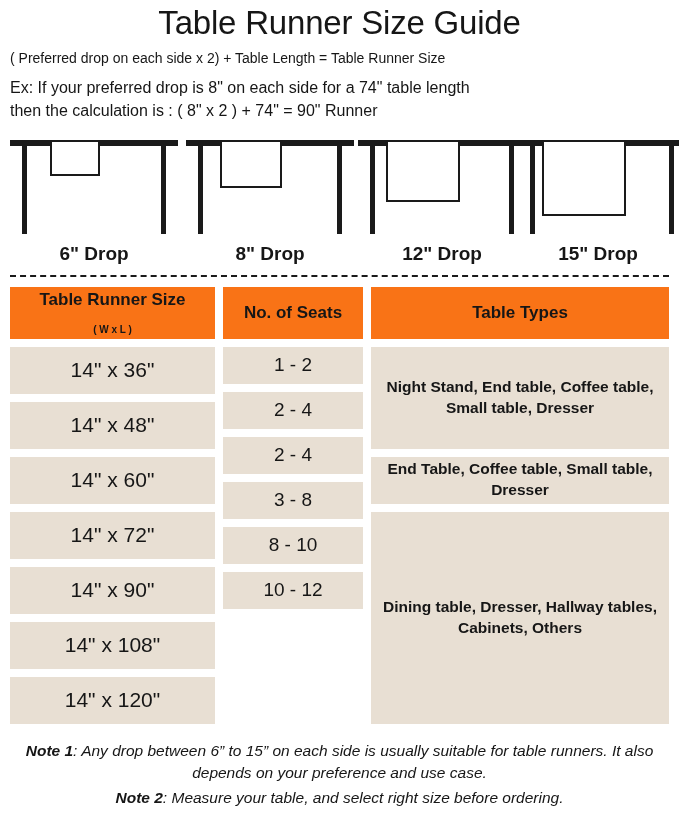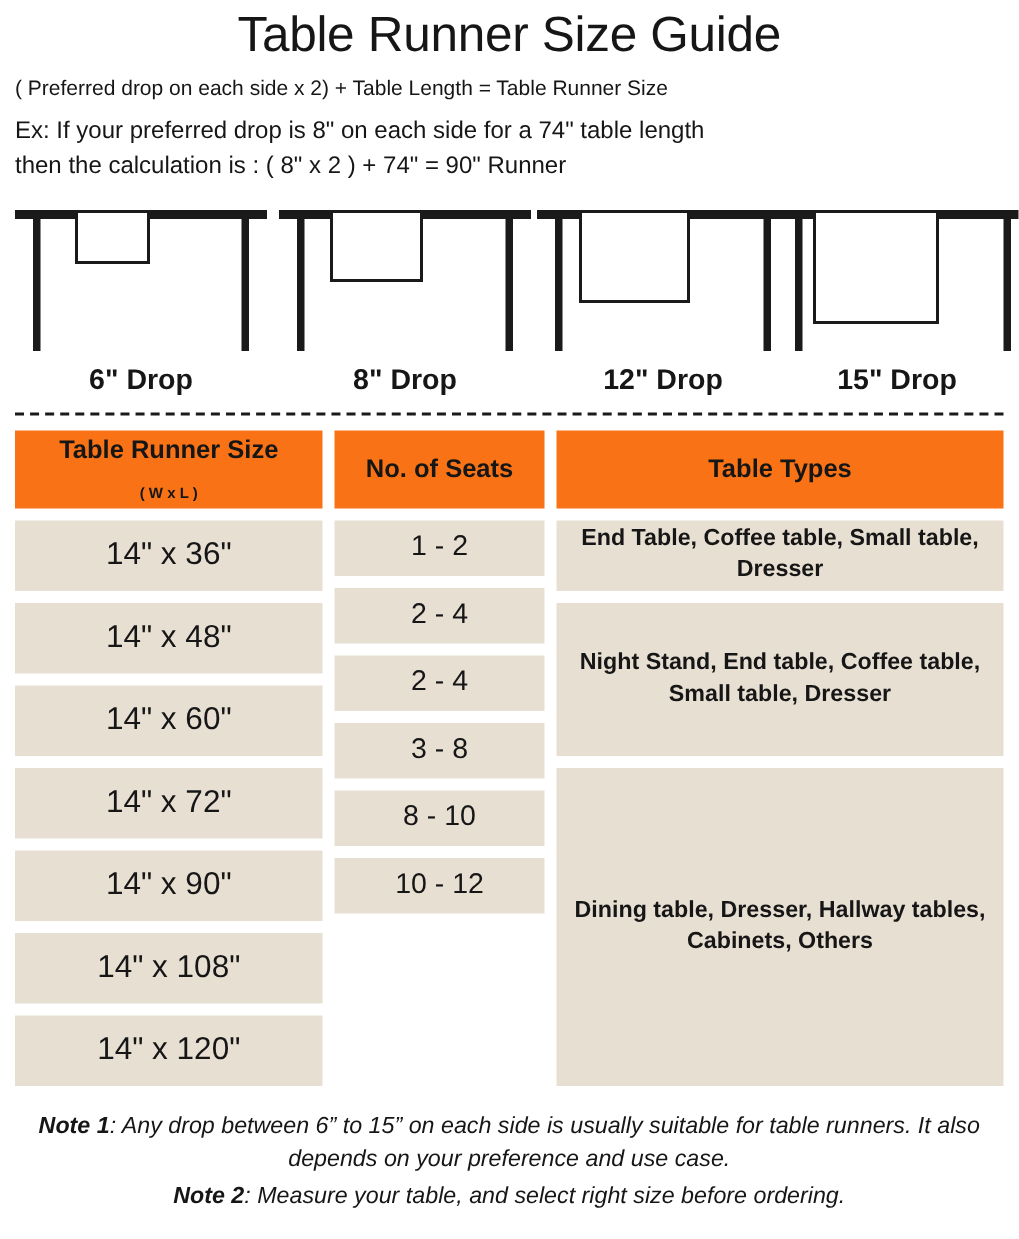--- a/index.html
+++ b/index.html
@@ -232,22 +232,22 @@
       <div class="cell seat-cell">2 - 4</div>
       <div class="cell seat-cell">3 - 8</div>
       <div class="cell seat-cell">8 - 10</div>
       <div class="cell seat-cell">10 - 12</div>
     </div>
 
     <div class="col-c">
       <div class="cell head">
         <span>Table Types</span>
       </div>
+      <div class="cell type-cell t1">Night Stand, End table, Coffee table, Small table, Dresser</div>
       <div class="cell type-cell t2">End Table, Coffee table, Small table, Dresser</div>
-      <div class="cell type-cell t1">Night Stand, End table, Coffee table, Small table, Dresser</div>
       <div class="cell type-cell t3">Dining table, Dresser, Hallway tables, Cabinets, Others</div>
     </div>
 
   </div>
 
   <div class="notes">
     <div class="note-block">
       <b>Note 1</b><span>: Any drop between 6” to 15” on each side is usually suitable for table runners. It also depends on your preference and use case.</span>
     </div>
     <div class="note-block">

